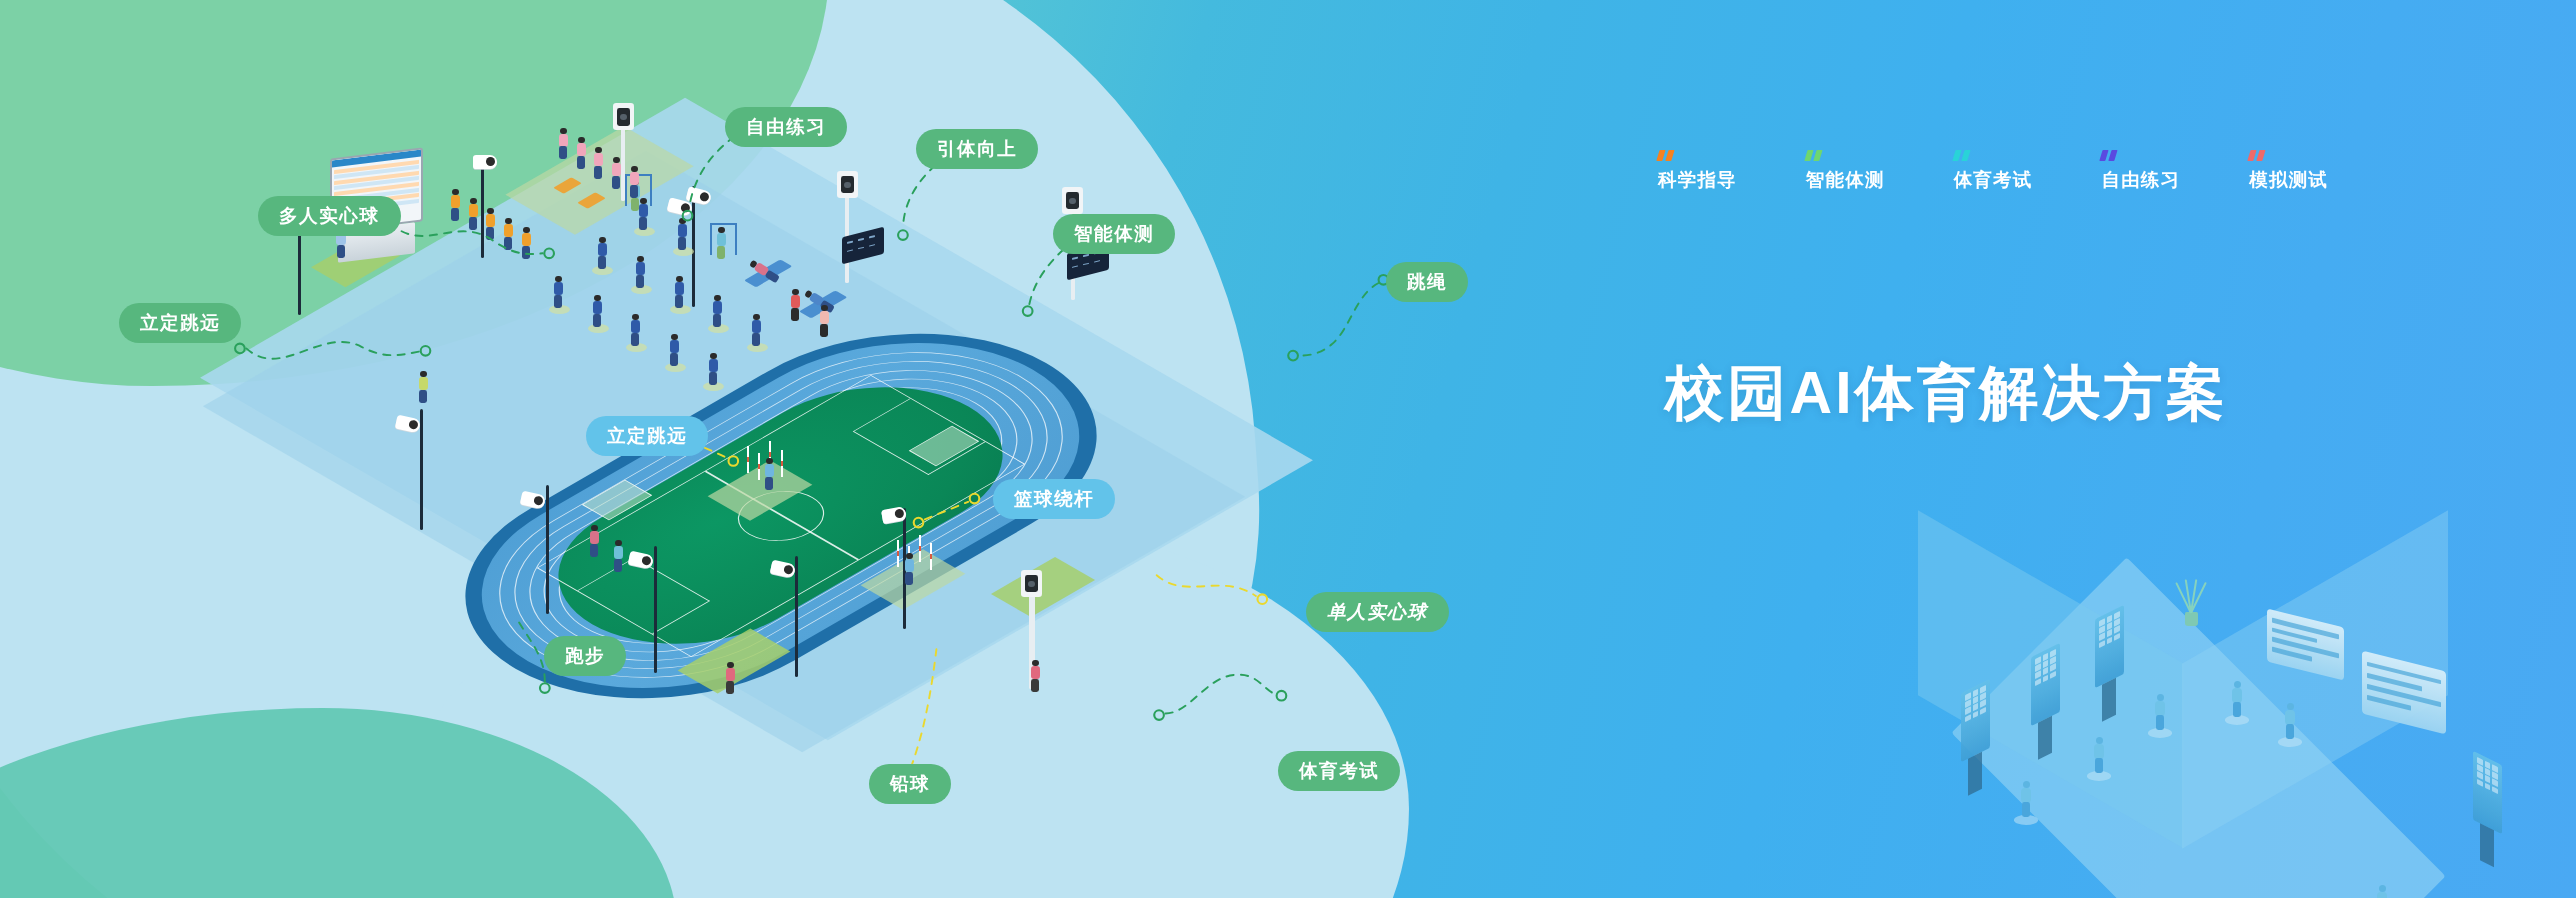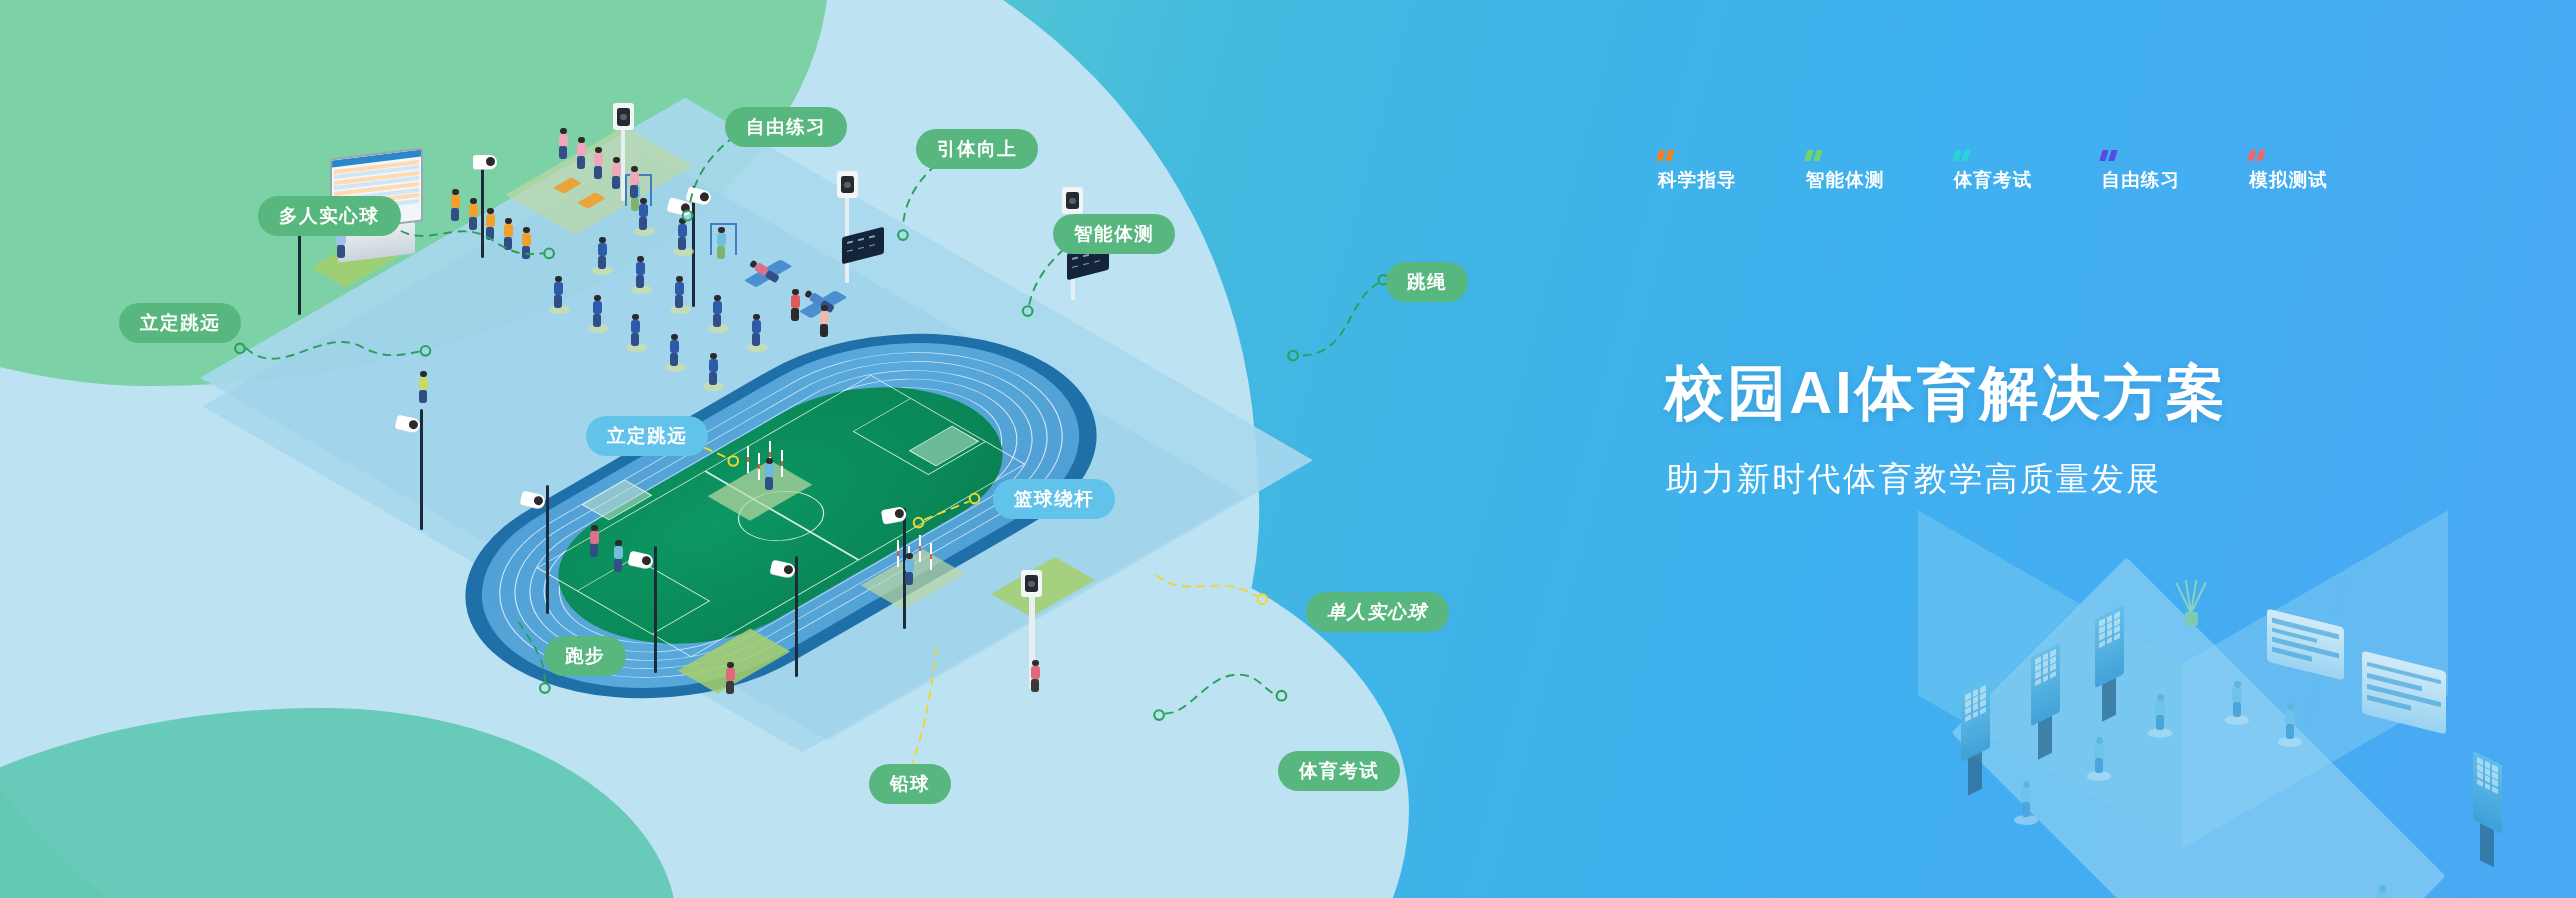--- a/index.html
+++ b/index.html
@@ -741,21 +741,20 @@
       <span class="txt">自由练习</span>
     </div>
     <div class="feature">
       <span class="mark">
         <span style="background:#ee6a6a;"></span>
           <span style="background:#ee6a6a;"></span>
       </span>
       <span class="txt">模拟测试</span>
     </div>
   </div>
-  <div id="subhead">助力新时代体育教学高质量发展</div>
 
   <div id="room">
     <div class="floor"></div>
     <div class="wall-l"></div>
     <div class="wall-r"></div>
 
     <div class="kiosk-s" style="left:85px; top:155px;">
       <span class="grid">
           <i></i>
           <i></i>

